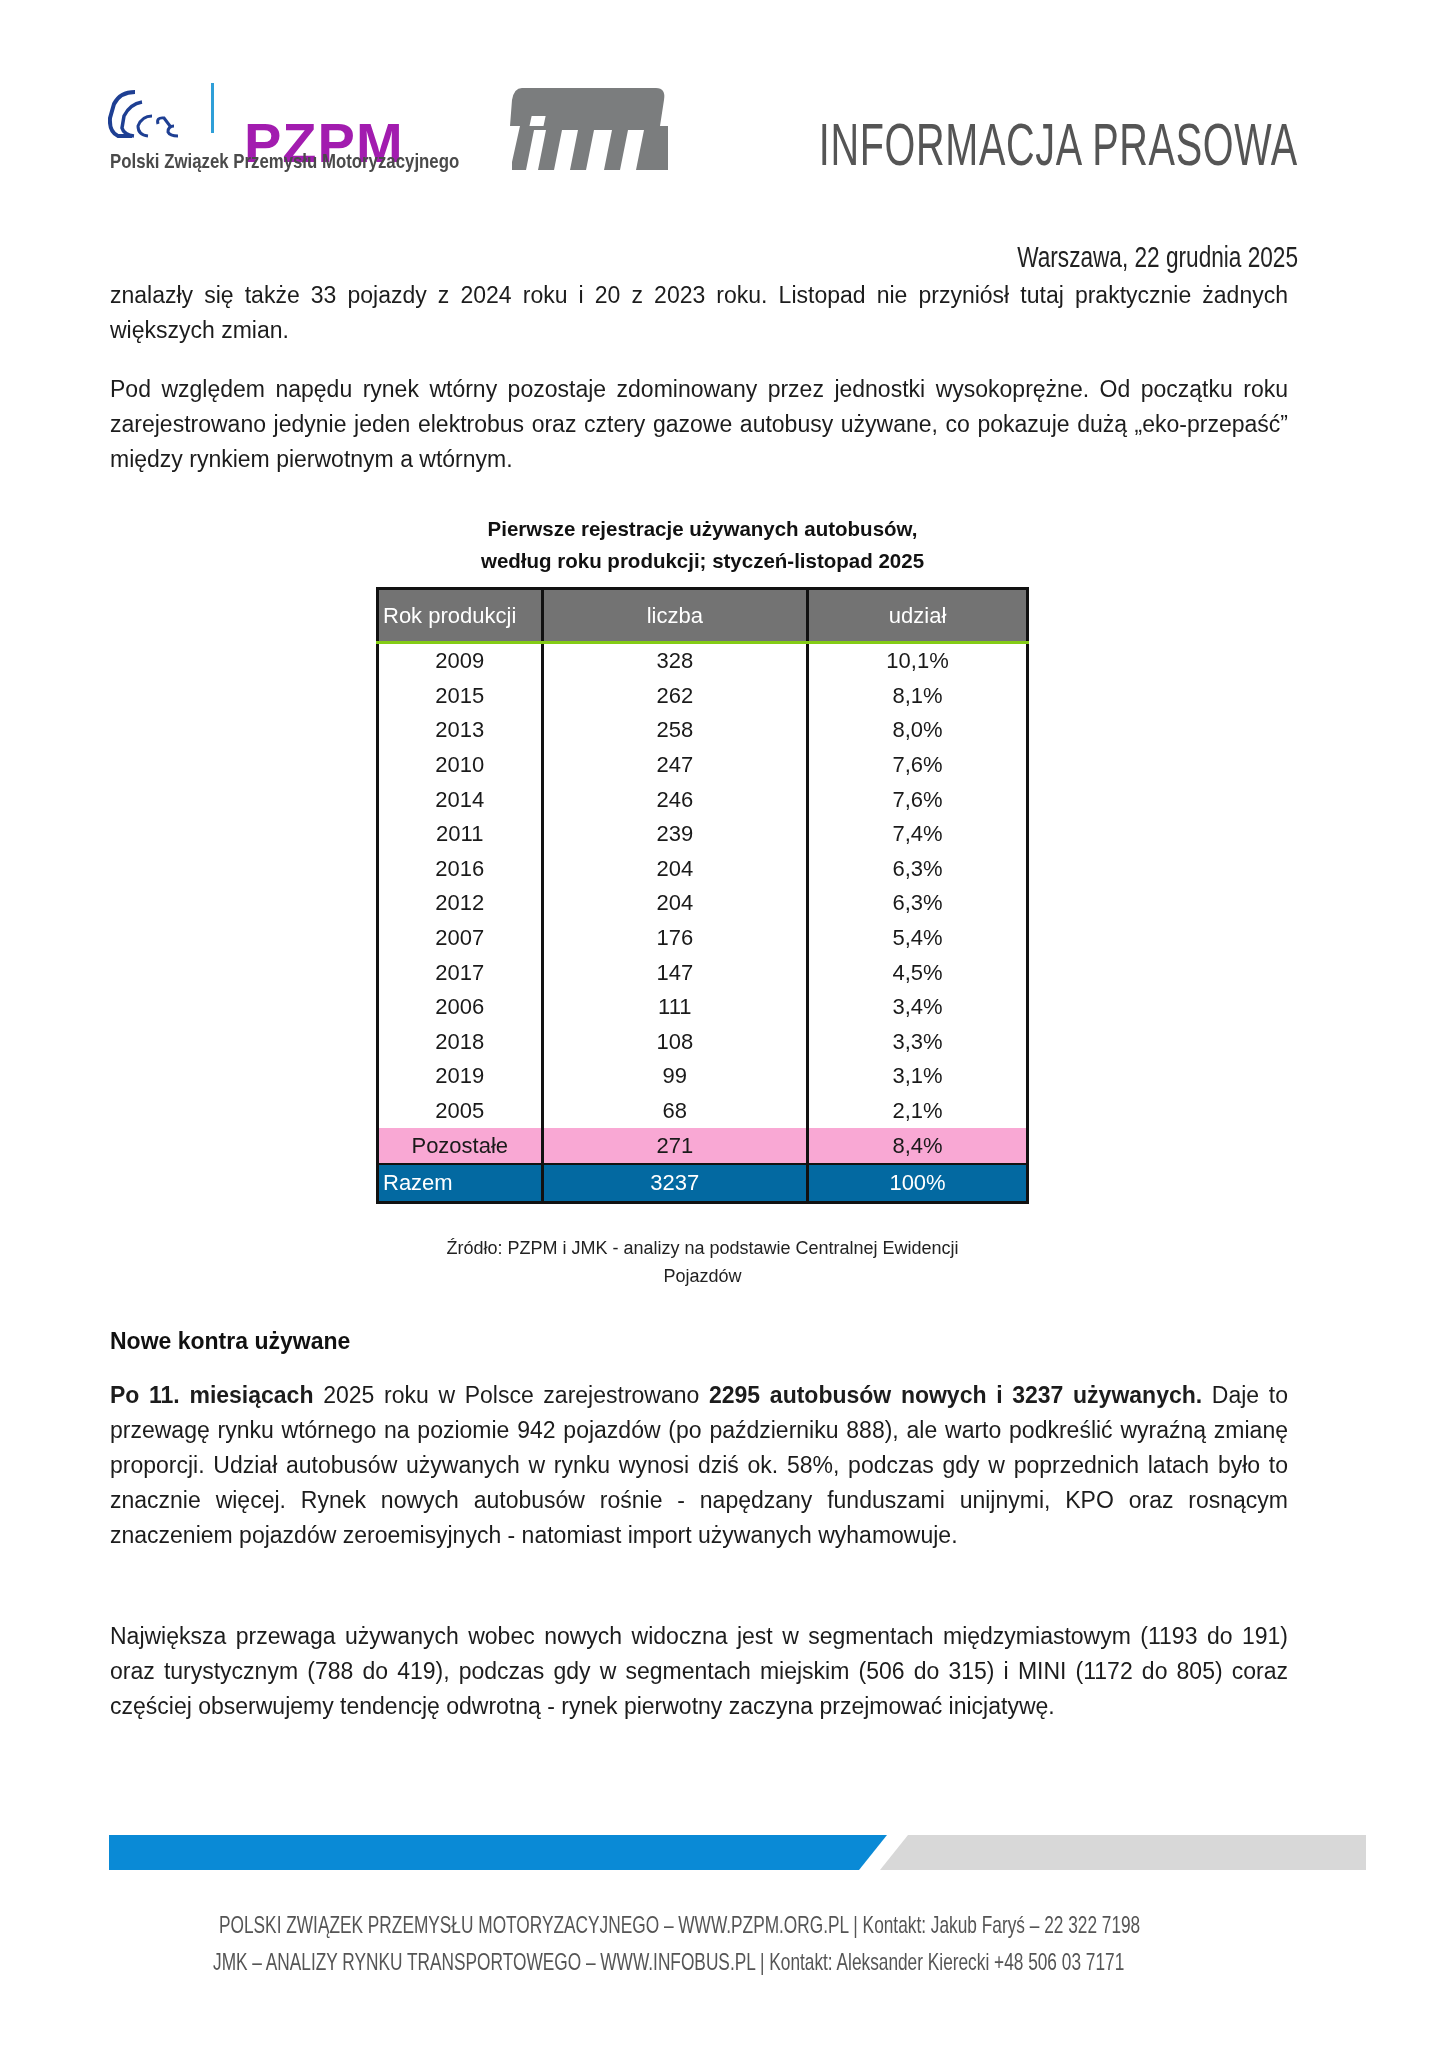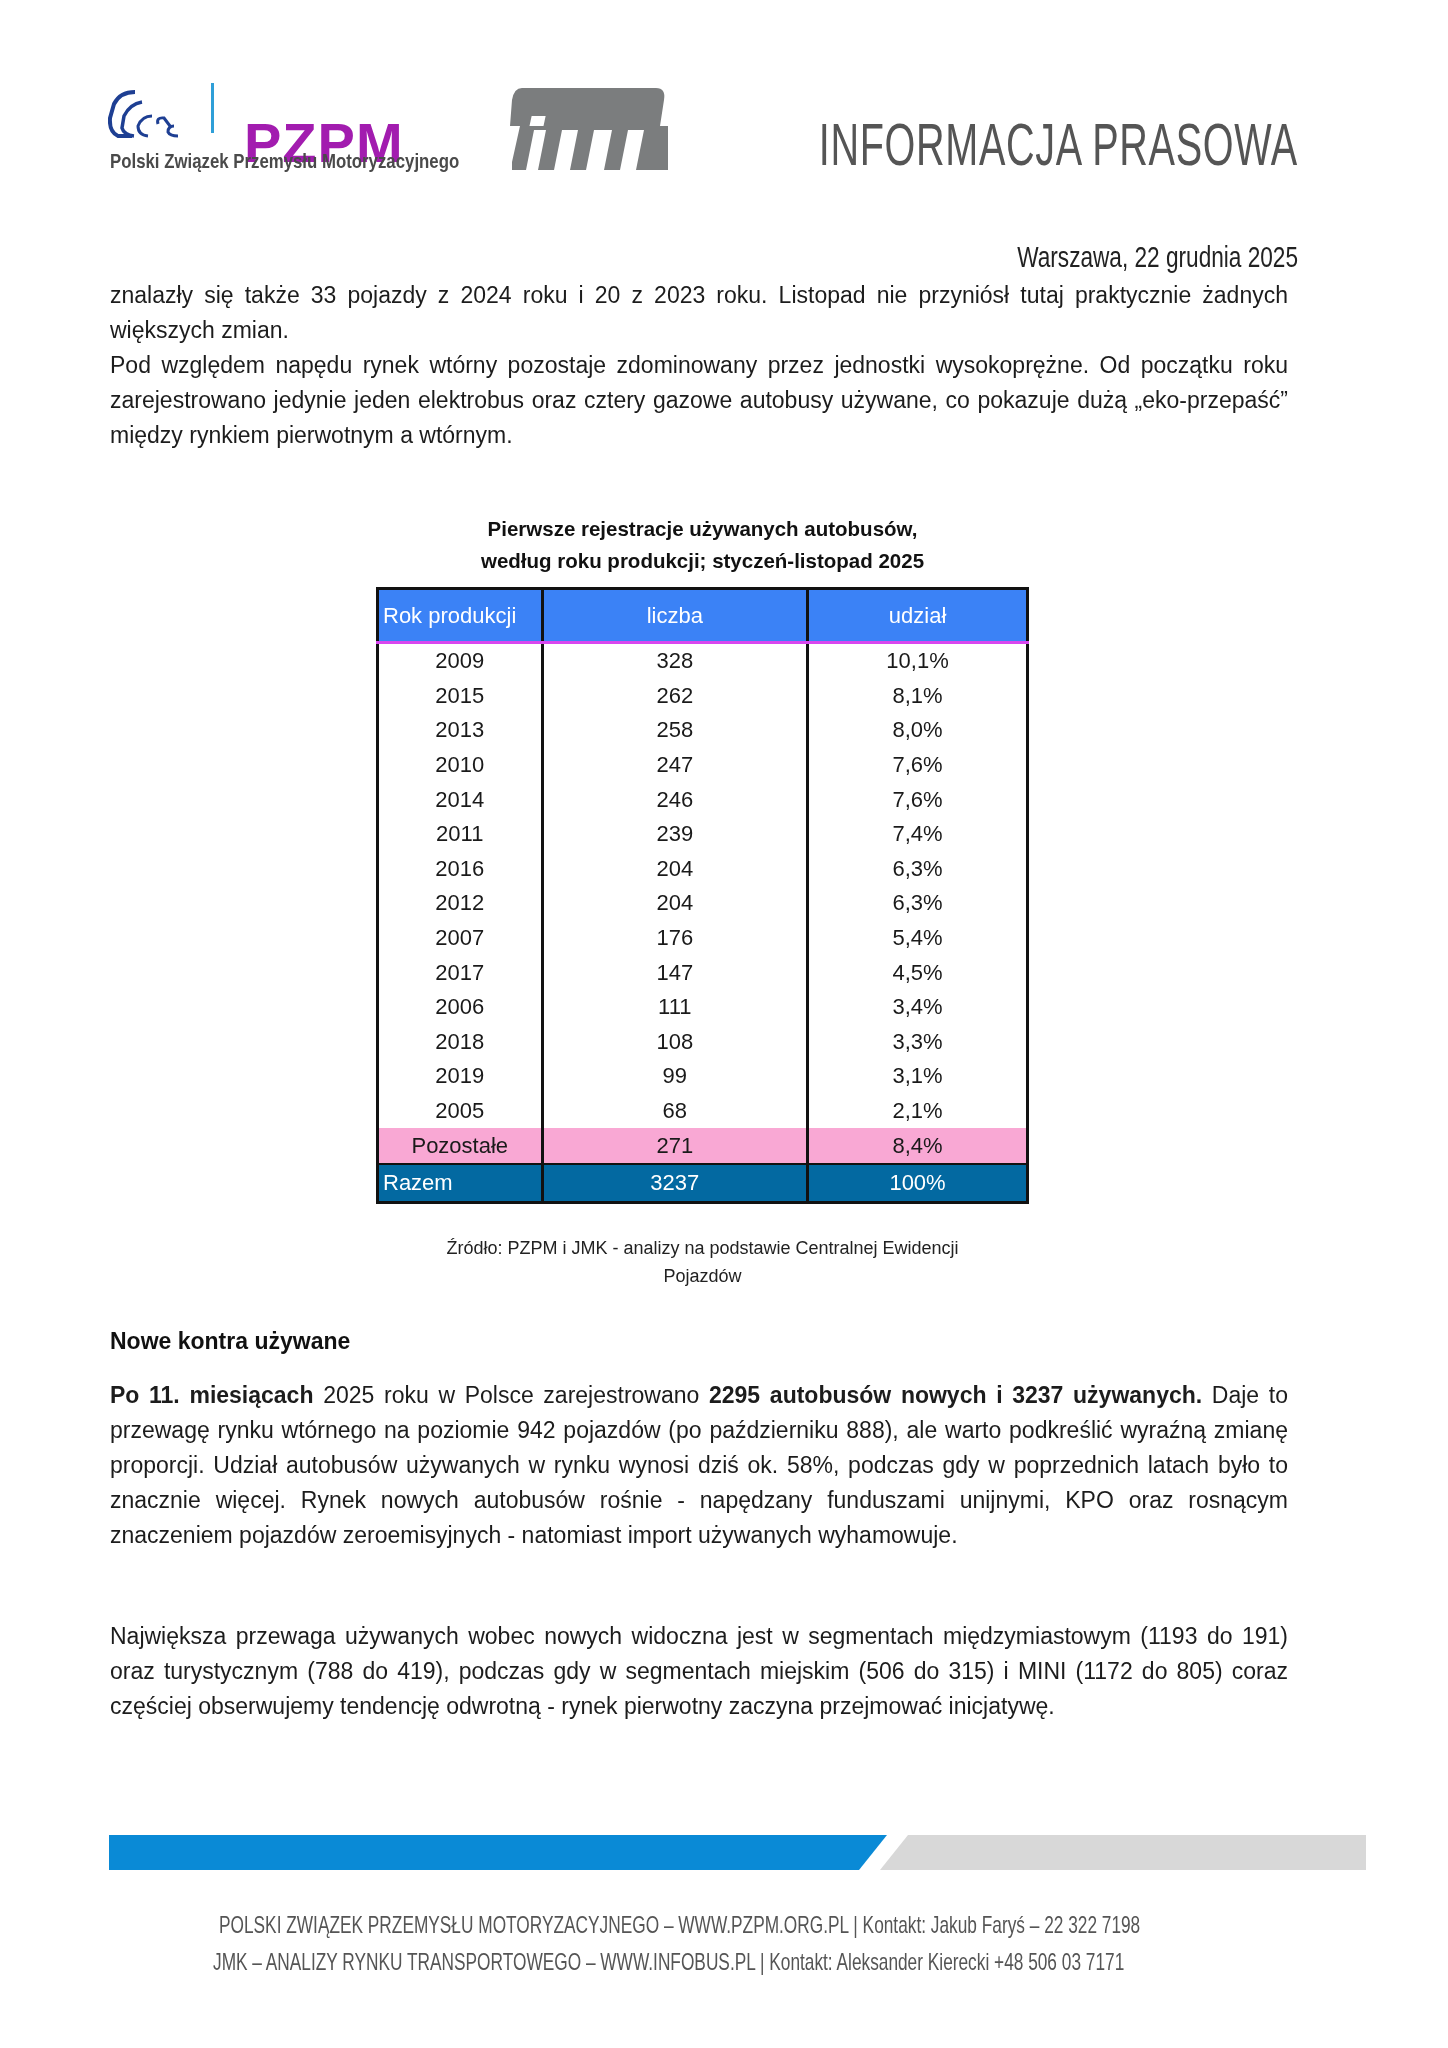--- a/index.html
+++ b/index.html
@@ -11,26 +11,26 @@
   #pzpm-divider { left:211px; top:83px; width:3px; height:50px; background:#2f9fd8; }
   #pzpm-wordmark { left:244px; top:76px; font-size:56px; font-weight:bold; color:#a21caf; letter-spacing:1px; line-height:70px;margin-top:32px; }
   #pzpm-sub { left:110px; top:150px; font-size:21px; font-weight:bold; color:#4a4a4a; transform-origin:left top; transform:scaleX(0.80); white-space:nowrap; line-height:22px; }
   #jmk-logo { left:508px; top:86px; width:160px; height:88px; }
   #press-title { right:150px; top:112px; font-size:60px; color:#555555; line-height:66px; transform-origin:right top; transform:scaleX(0.66); white-space:nowrap; letter-spacing:1px; }
   #press-date { right:150px; top:240px; font-size:29px; color:#222; line-height:34px; transform-origin:right top; transform:scaleX(0.78); white-space:nowrap; }
   
   .para { left:110px; width:1178px; font-size:23px; line-height:35px; text-align:justify; color:#1c1c1c; }
   .para b { font-weight:bold; }
   #para1 { top:278px; }
-  #para2 { top:348px; }
+  #para2 { top:372px; }
   
   #table-title { left:376px; width:653px; top:513px; text-align:center; font-size:20.5px; font-weight:bold; line-height:32px; color:#111; }
   #data-table { left:376px; top:587px; width:653px; border-collapse:collapse; border:3px solid #111; font-size:22px; }
   #data-table td, #data-table th { padding:0; text-align:center; border-left:3px solid #111; border-right:3px solid #111; height:34.6px; line-height:34px; color:#1a1a1a; font-weight:normal; }
-  #data-table th { background:#3b82f6; color:#ffffff; height:51px; border-bottom:3px solid #d946ef; }
+  #data-table th { background:#737373; color:#ffffff; height:51px; border-bottom:3px solid #84cc16; }
   #data-table th.first { text-align:left; padding-left:4px; }
   #data-table col.c1 { width:165px; }
   #data-table col.c2 { width:267px; }
   #data-table col.c3 { width:221px; }
   #data-table tr.other td { background:#f9a8d4; }
   #data-table tr.total td { background:#0369a1; color:#ffffff; height:36px; border-top:2px solid #111; }
   #data-table tr.total td.first { text-align:left; padding-left:4px; }
   #table-source { left:376px; width:653px; top:1234px; text-align:center; font-size:18px; line-height:28px; color:#222; }
   
   #section-heading { left:110px; top:1326px; font-size:23px; font-weight:bold; line-height:30px; color:#111; }

